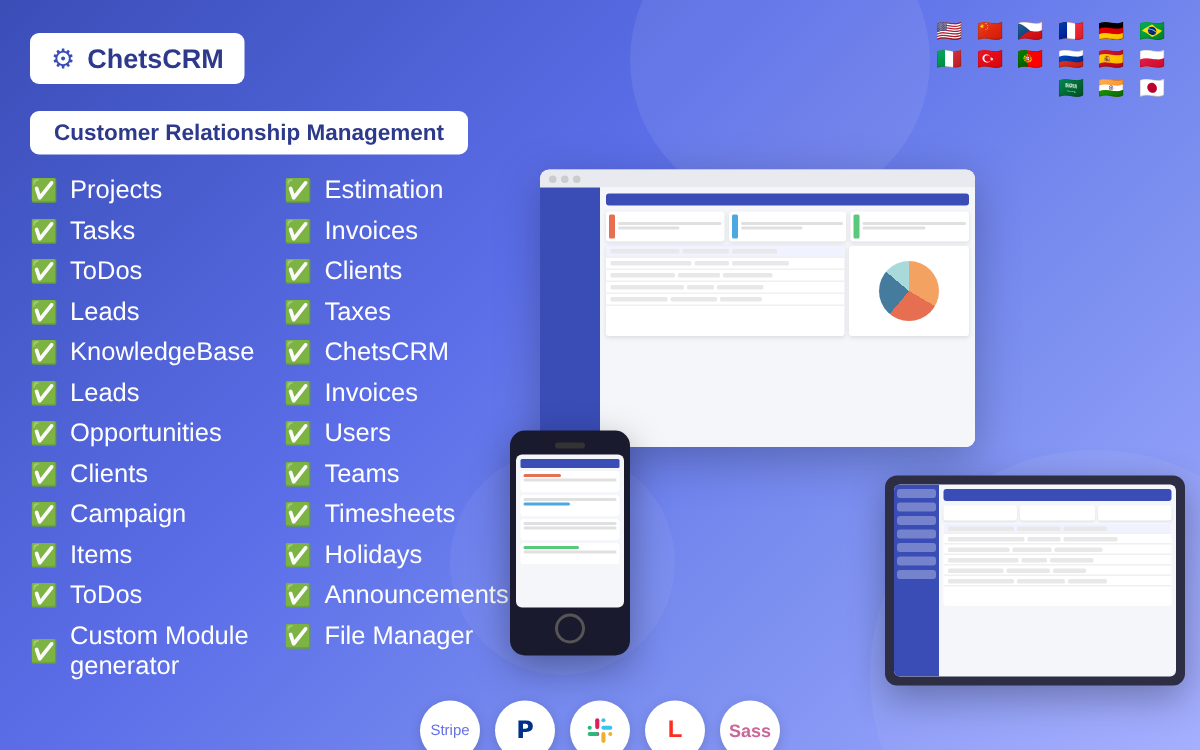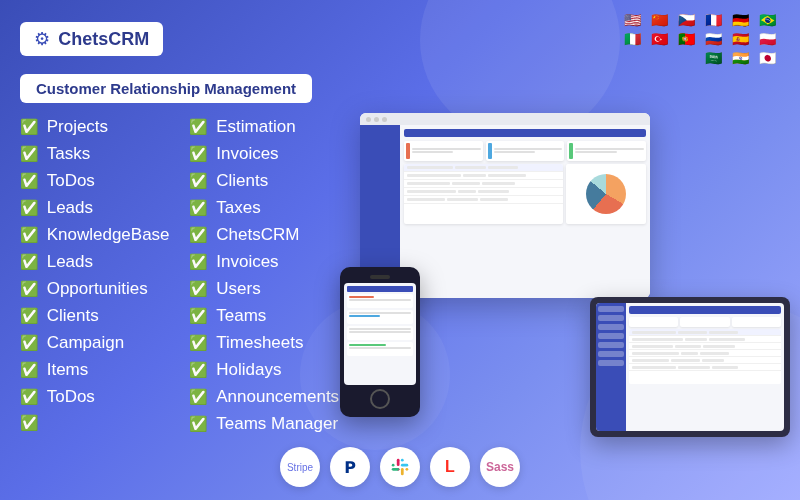--- a/index.html
+++ b/index.html
@@ -492,20 +492,21 @@
         <div class="feature-item">
         <span class="check-icon">✅</span>
         <span class="feature-label">Items</span>
       </div>
         <div class="feature-item">
         <span class="check-icon">✅</span>
         <span class="feature-label">ToDos</span>
       </div>
         <div class="feature-item">
         <span class="check-icon">✅</span>
+        <span class="feature-label">Custom Module generator</span>
       </div>
       </div>
     <div class="feature-col" id="col2">
         <div class="feature-item">
         <span class="check-icon">✅</span>
         <span class="feature-label">Estimation</span>
       </div>
         <div class="feature-item">
         <span class="check-icon">✅</span>
         <span class="feature-label">Invoices</span>
@@ -541,21 +542,21 @@
         <div class="feature-item">
         <span class="check-icon">✅</span>
         <span class="feature-label">Holidays</span>
       </div>
         <div class="feature-item">
         <span class="check-icon">✅</span>
         <span class="feature-label">Announcements</span>
       </div>
         <div class="feature-item">
         <span class="check-icon">✅</span>
-        <span class="feature-label">Teams Manager</span>
+        <span class="feature-label">File Manager</span>
       </div>
       </div>
   </div>
 
   <div class="devices-area">
 
     <div class="desktop-mockup">
       <div class="desktop-titlebar">
         <div class="dot"></div>
         <div class="dot"></div>

